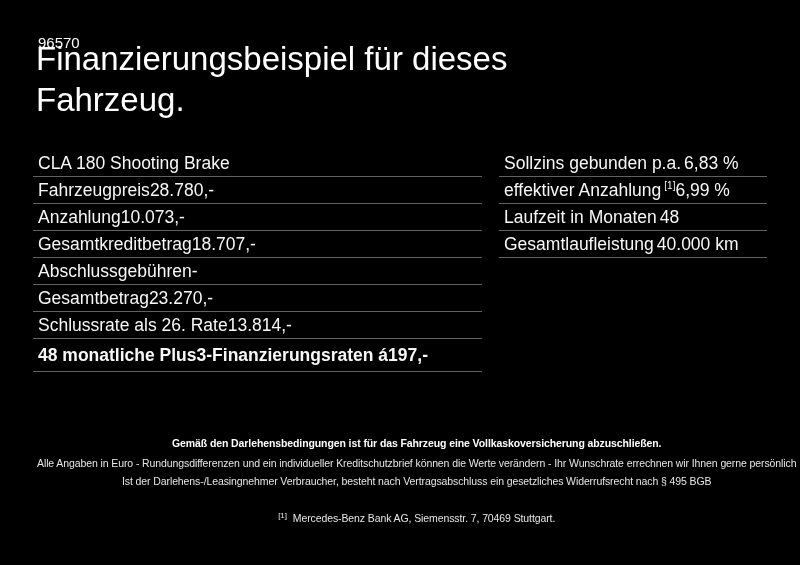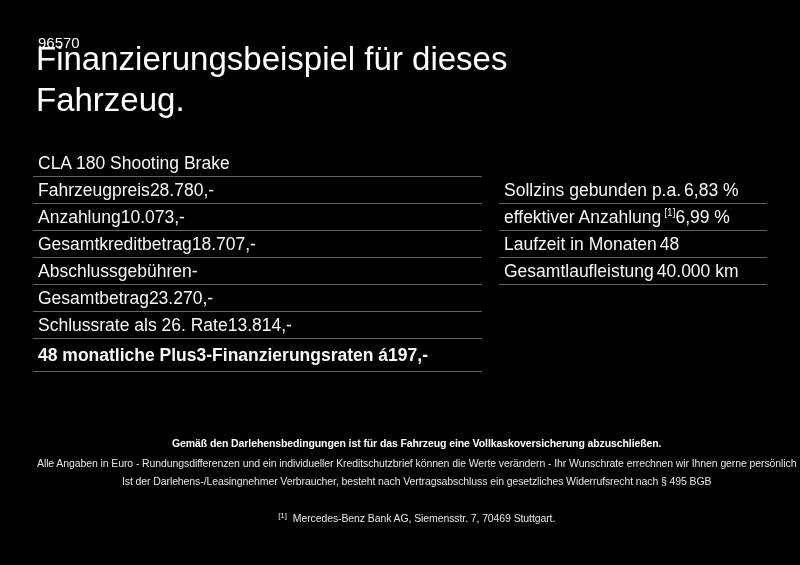--- a/index.html
+++ b/index.html
@@ -14,21 +14,21 @@
     position:absolute; left:38px; top:28px;
     font-size:15px; color:#fafafa;margin-top:6px;
   }
   .title {
     position:absolute; left:36px; top:38px; margin:0;
     font-size:33px; line-height:41px; font-weight:400;
     color:#ffffff; width:580px; letter-spacing:0;
   }
   .tables { position:absolute; left:33px; top:150px; display:flex; }
   .table-left  { width:449px; }
-  .table-right { width:268px; margin-left:17px; margin-top:27px; }
+  .table-right { width:268px; margin-left:17px; }
   .row {
     box-sizing:border-box; height:27px;
     border-bottom:1px solid #626262;
     display:flex; justify-content:flex-start; align-items:center;
     padding:1px 6px 0 5px;
     font-size:17.5px; color:#f7f7f7;
   }
   .row.highlight { height:33px; font-weight:700; }
   .lbl { white-space:nowrap; }
   .val { white-space:nowrap; text-align:right; }

